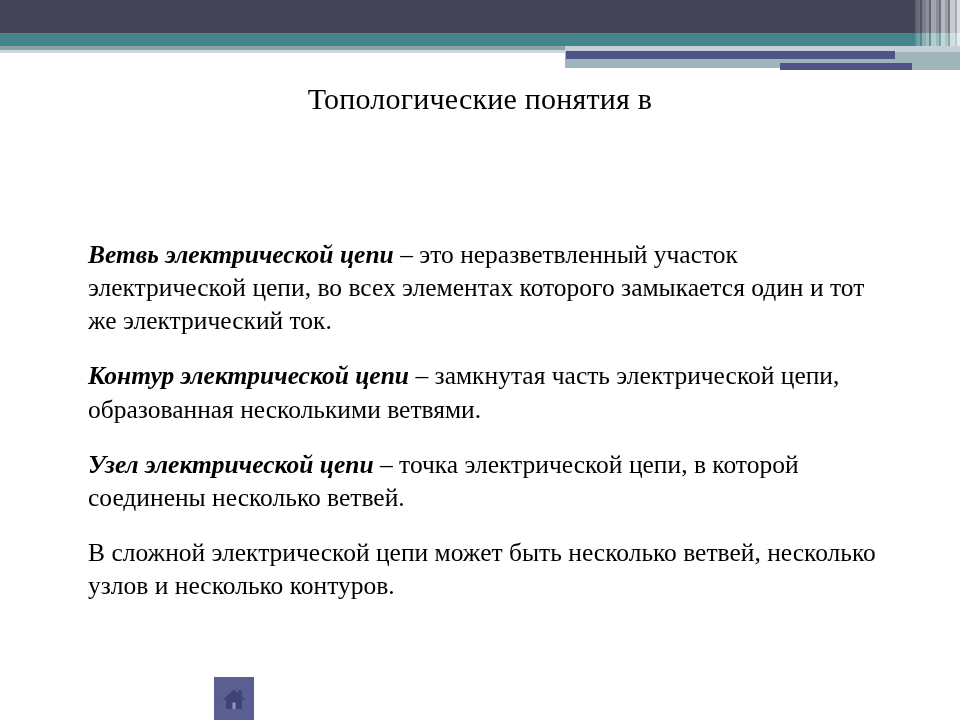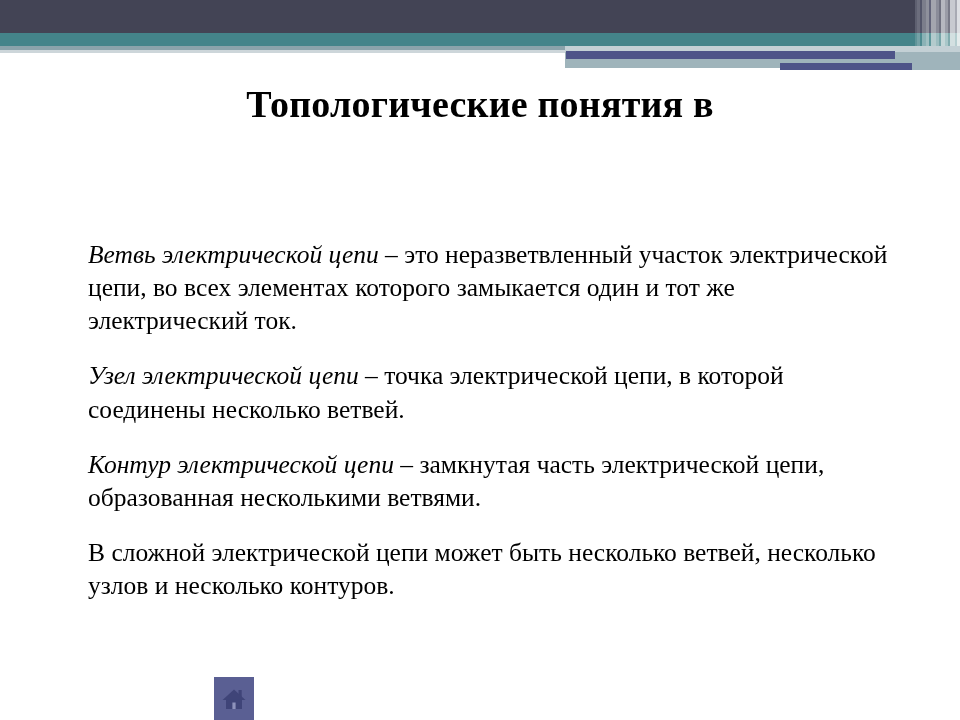--- a/index.html
+++ b/index.html
@@ -84,43 +84,43 @@
     display:flex;
   }
   .stripes span { display:block; height:70px; }
 
   
   .title {
     position:absolute;
     left:180px; top:80px;
     width:600px;
     text-align:center;
-    font-size:38px;
-    font-weight:bold;
+    font-size:30px;
+    font-weight:normal;
     line-height:1.28;
     color:#000000;
     letter-spacing:0.2px;
   }
 
   
   .body {
     position:absolute;
     left:88px; top:238px;
     width:806px;
   }
   .para {
     font-size:25.5px;
     line-height:1.30;
     color:#000000;
     margin-bottom:22px;
     text-align:left;
   }
   .para:last-child { margin-bottom:0;font-family:Liberation Serif, serif; }
   .lead {
-    font-weight:normal;
+    font-weight:bold;
     font-style:italic;
   }
 
   
   .homebtn {
     position:absolute;
     left:214px; top:677px;
     width:40px; height:43px;
     background:#5a5f93;
     display:flex;
@@ -169,25 +169,25 @@
     <div>Топологические понятия в</div>
   </div>
 
   <div class="body">
 
     <p class="para">
       <span class="lead">Ветвь электрической цепи</span><span> – это неразветвленный участок электрической цепи, во всех элементах которого замыкается один и тот же электрический ток.</span>
     </p>
 
     <p class="para">
+      <span class="lead">Контур электрической цепи</span><span> – замкнутая часть электрической цепи, образованная несколькими ветвями.</span>
+    </p>
+
+    <p class="para">
       <span class="lead">Узел электрической цепи</span><span> – точка электрической цепи, в которой соединены несколько ветвей.</span>
-    </p>
-
-    <p class="para">
-      <span class="lead">Контур электрической цепи</span><span> – замкнутая часть электрической цепи, образованная несколькими ветвями.</span>
     </p>
 
     <p class="para">
       <span>В сложной электрической цепи может быть несколько ветвей, несколько узлов и несколько контуров.</span>
     </p>
 
   </div>
 
   <div class="homebtn">
     <span>

